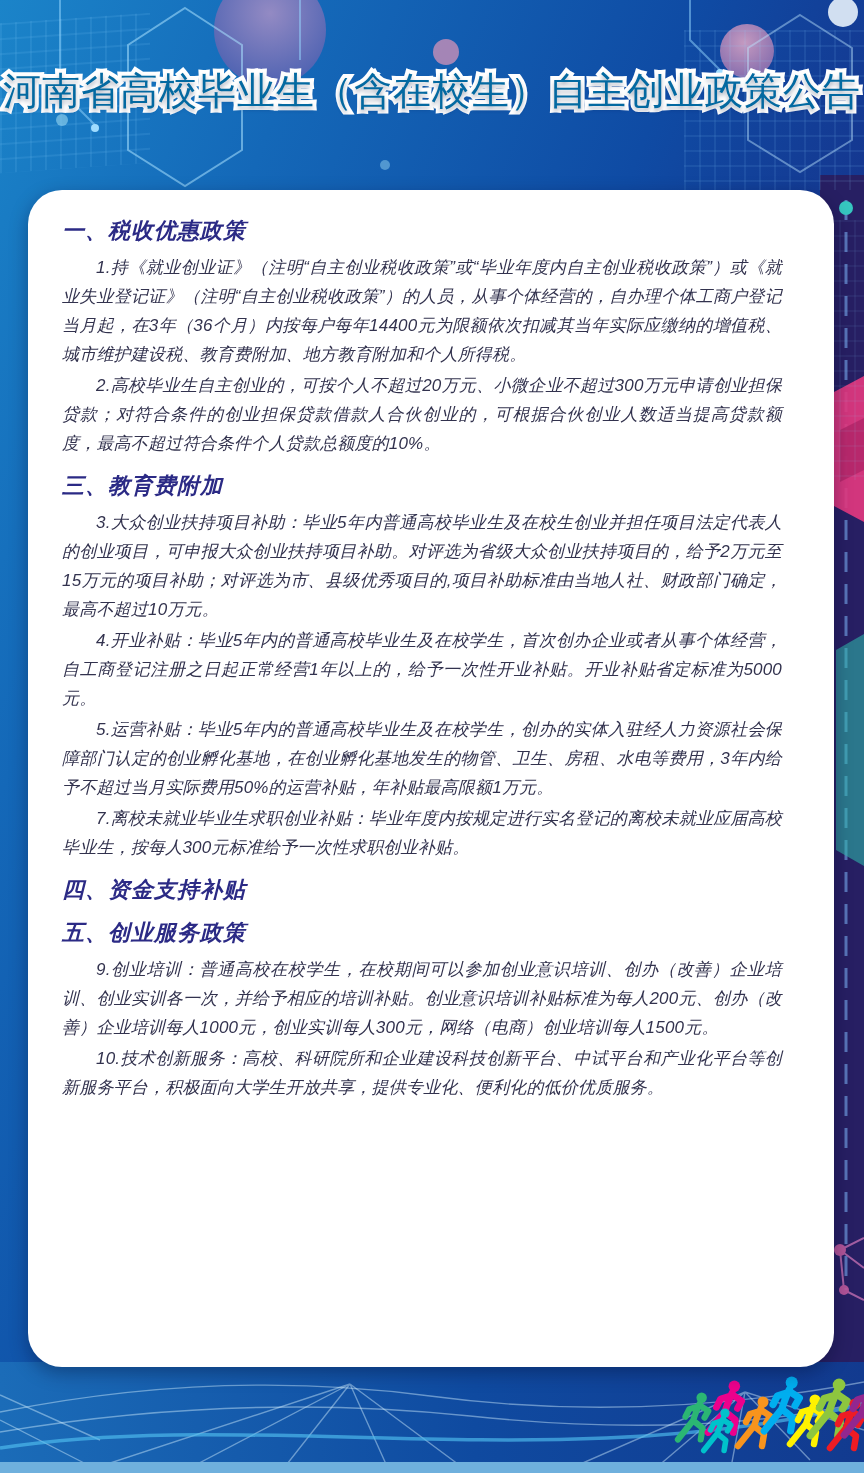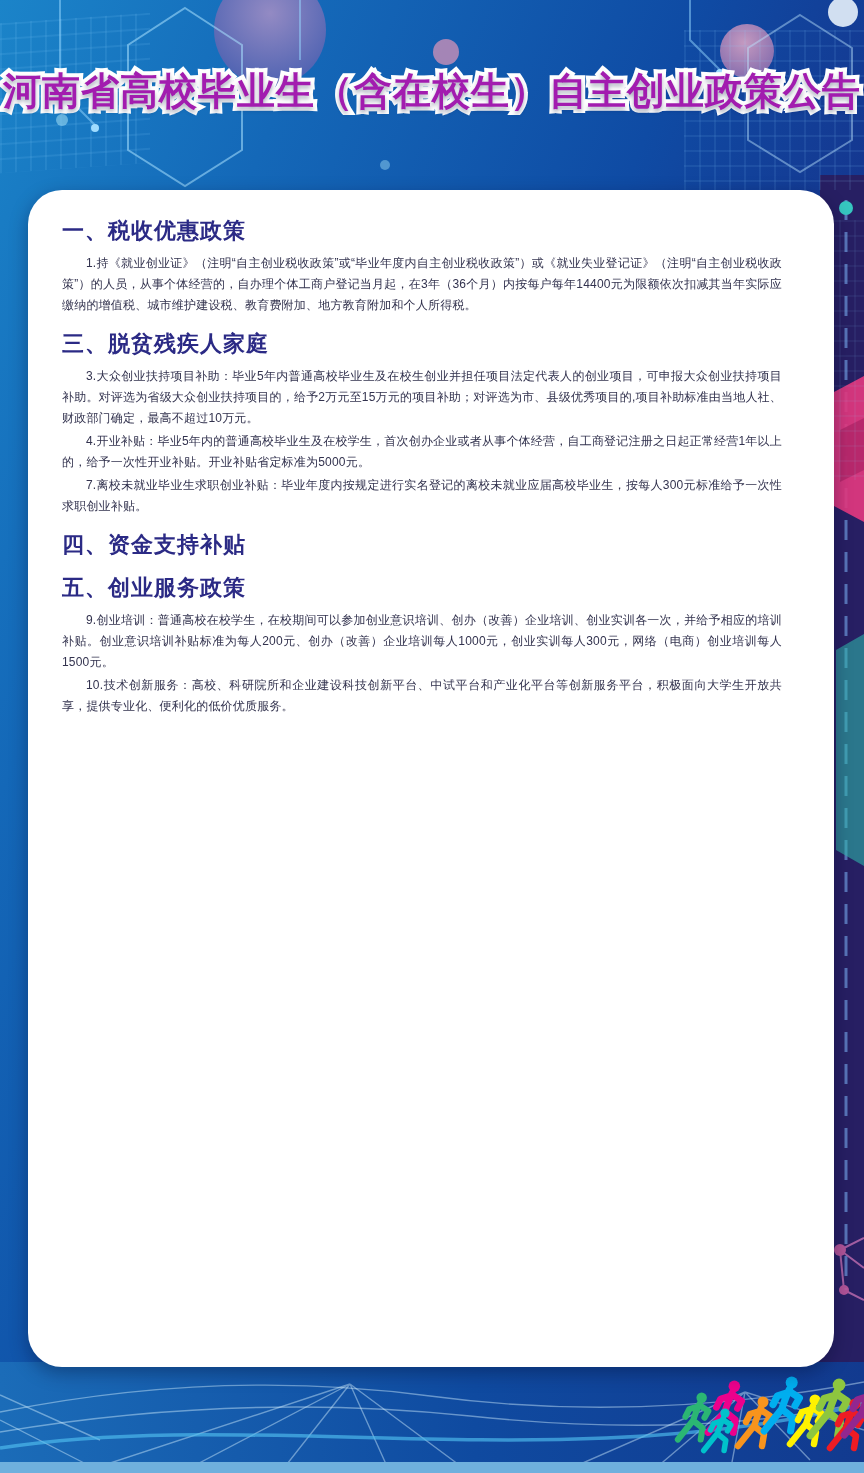--- a/index.html
+++ b/index.html
@@ -13,44 +13,45 @@
     background-image:linear-gradient(rgba(140,210,255,.22) 2px,transparent 2px),
                      linear-gradient(90deg,rgba(140,210,255,.22) 2px,transparent 2px);
     background-size:15px 15px;}
   .pxgrid.tl{left:0;top:18px;width:150px;height:150px;transform:skewY(-4deg);}
   .pxgrid.tr{right:0;top:30px;width:180px;height:160px;opacity:.45;}
   .pxgrid.rs{right:0;top:220px;width:40px;height:260px;opacity:.3;}
 
   
   .poster-title{
     position:absolute;top:66px;left:0;width:100%;text-align:center;z-index:2;
-    font-size:38px;font-weight:bold;letter-spacing:1px;color:#a21caf;
+    font-size:38px;font-weight:normal;letter-spacing:1px;color:#0369a1;
     text-shadow:0 3px 4px rgba(0,20,60,.35);
   }
   .poster-title::before{
     content:attr(data-text);
     position:absolute;left:0;top:0;width:100%;
     -webkit-text-stroke:8px #ffffff;color:#fff;z-index:-1;
     text-shadow:none;
   }
 
   
   .card{
     position:absolute;left:28px;top:190px;width:806px;height:1177px;z-index:1;
     background:#ffffff;border-radius:34px;box-sizing:border-box;
     padding:22px 36px 18px 34px;overflow:hidden;
     box-shadow:0 6px 18px rgba(0,10,40,.35);
+    font-style:italic;
   }
   .sec-heading{
     font-size:22px;font-weight:bold;color:#2b2a85;
     margin:13px 0 7px 0;letter-spacing:1px;
   }
   .sec-heading:first-child{margin-top:4px;}
   .para{
-    font-size:12px;line-height:21px;color:#32324e;margin:0 16px 2px 0;
+    font-size:17px;line-height:29px;color:#32324e;margin:0 16px 2px 0;
     text-indent:2em;text-align:justify;letter-spacing:.2px;font-weight:500;
   }
 </style>
 </head>
 <body>
 
 <svg class="bg-layer" width="864" height="1473" viewBox="0 0 864 1473" aria-hidden="true">
   <defs>
     <radialGradient id="gradPurple" cx="50%" cy="35%" r="70%">
       <stop offset="0%" stop-color="#9a8cc4"></stop>
@@ -137,24 +138,26 @@
 <div class="pxgrid tr"></div>
 <div class="pxgrid rs"></div>
 
 <div class="poster-title" data-text="河南省高校毕业生（含在校生）自主创业政策公告">河南省高校毕业生（含在校生）自主创业政策公告</div>
 
 <div class="card">
 
   <div class="sec-heading">一、税收优惠政策</div>
   <p class="para">1.持《就业创业证》（注明“自主创业税收政策”或“毕业年度内自主创业税收政策”）或《就业失业登记证》（注明“自主创业税收政策”）的人员，从事个体经营的，自办理个体工商户登记当月起，在3年（36个月）内按每户每年14400元为限额依次扣减其当年实际应缴纳的增值税、城市维护建设税、教育费附加、地方教育附加和个人所得税。</p>
 
+  <p class="para">2.高校毕业生自主创业的，可按个人不超过20万元、小微企业不超过300万元申请创业担保贷款；对符合条件的创业担保贷款借款人合伙创业的，可根据合伙创业人数适当提高贷款额度，最高不超过符合条件个人贷款总额度的10%。</p>
 
-  <div class="sec-heading">三、脱贫残疾人家庭</div>
+  <div class="sec-heading">三、教育费附加</div>
   <p class="para">3.大众创业扶持项目补助：毕业5年内普通高校毕业生及在校生创业并担任项目法定代表人的创业项目，可申报大众创业扶持项目补助。对评选为省级大众创业扶持项目的，给予2万元至15万元的项目补助；对评选为市、县级优秀项目的,项目补助标准由当地人社、财政部门确定，最高不超过10万元。</p>
   <p class="para">4.开业补贴：毕业5年内的普通高校毕业生及在校学生，首次创办企业或者从事个体经营，自工商登记注册之日起正常经营1年以上的，给予一次性开业补贴。开业补贴省定标准为5000元。</p>
+  <p class="para">5.运营补贴：毕业5年内的普通高校毕业生及在校学生，创办的实体入驻经人力资源社会保障部门认定的创业孵化基地，在创业孵化基地发生的物管、卫生、房租、水电等费用，3年内给予不超过当月实际费用50%的运营补贴，年补贴最高限额1万元。</p>
   <p class="para">7.离校未就业毕业生求职创业补贴：毕业年度内按规定进行实名登记的离校未就业应届高校毕业生，按每人300元标准给予一次性求职创业补贴。</p>
 
   <div class="sec-heading">四、资金支持补贴</div>
 
   <div class="sec-heading">五、创业服务政策</div>
   <p class="para">9.创业培训：普通高校在校学生，在校期间可以参加创业意识培训、创办（改善）企业培训、创业实训各一次，并给予相应的培训补贴。创业意识培训补贴标准为每人200元、创办（改善）企业培训每人1000元，创业实训每人300元，网络（电商）创业培训每人1500元。</p>
   <p class="para">10.技术创新服务：高校、科研院所和企业建设科技创新平台、中试平台和产业化平台等创新服务平台，积极面向大学生开放共享，提供专业化、便利化的低价优质服务。</p>
 
 </div>
 

